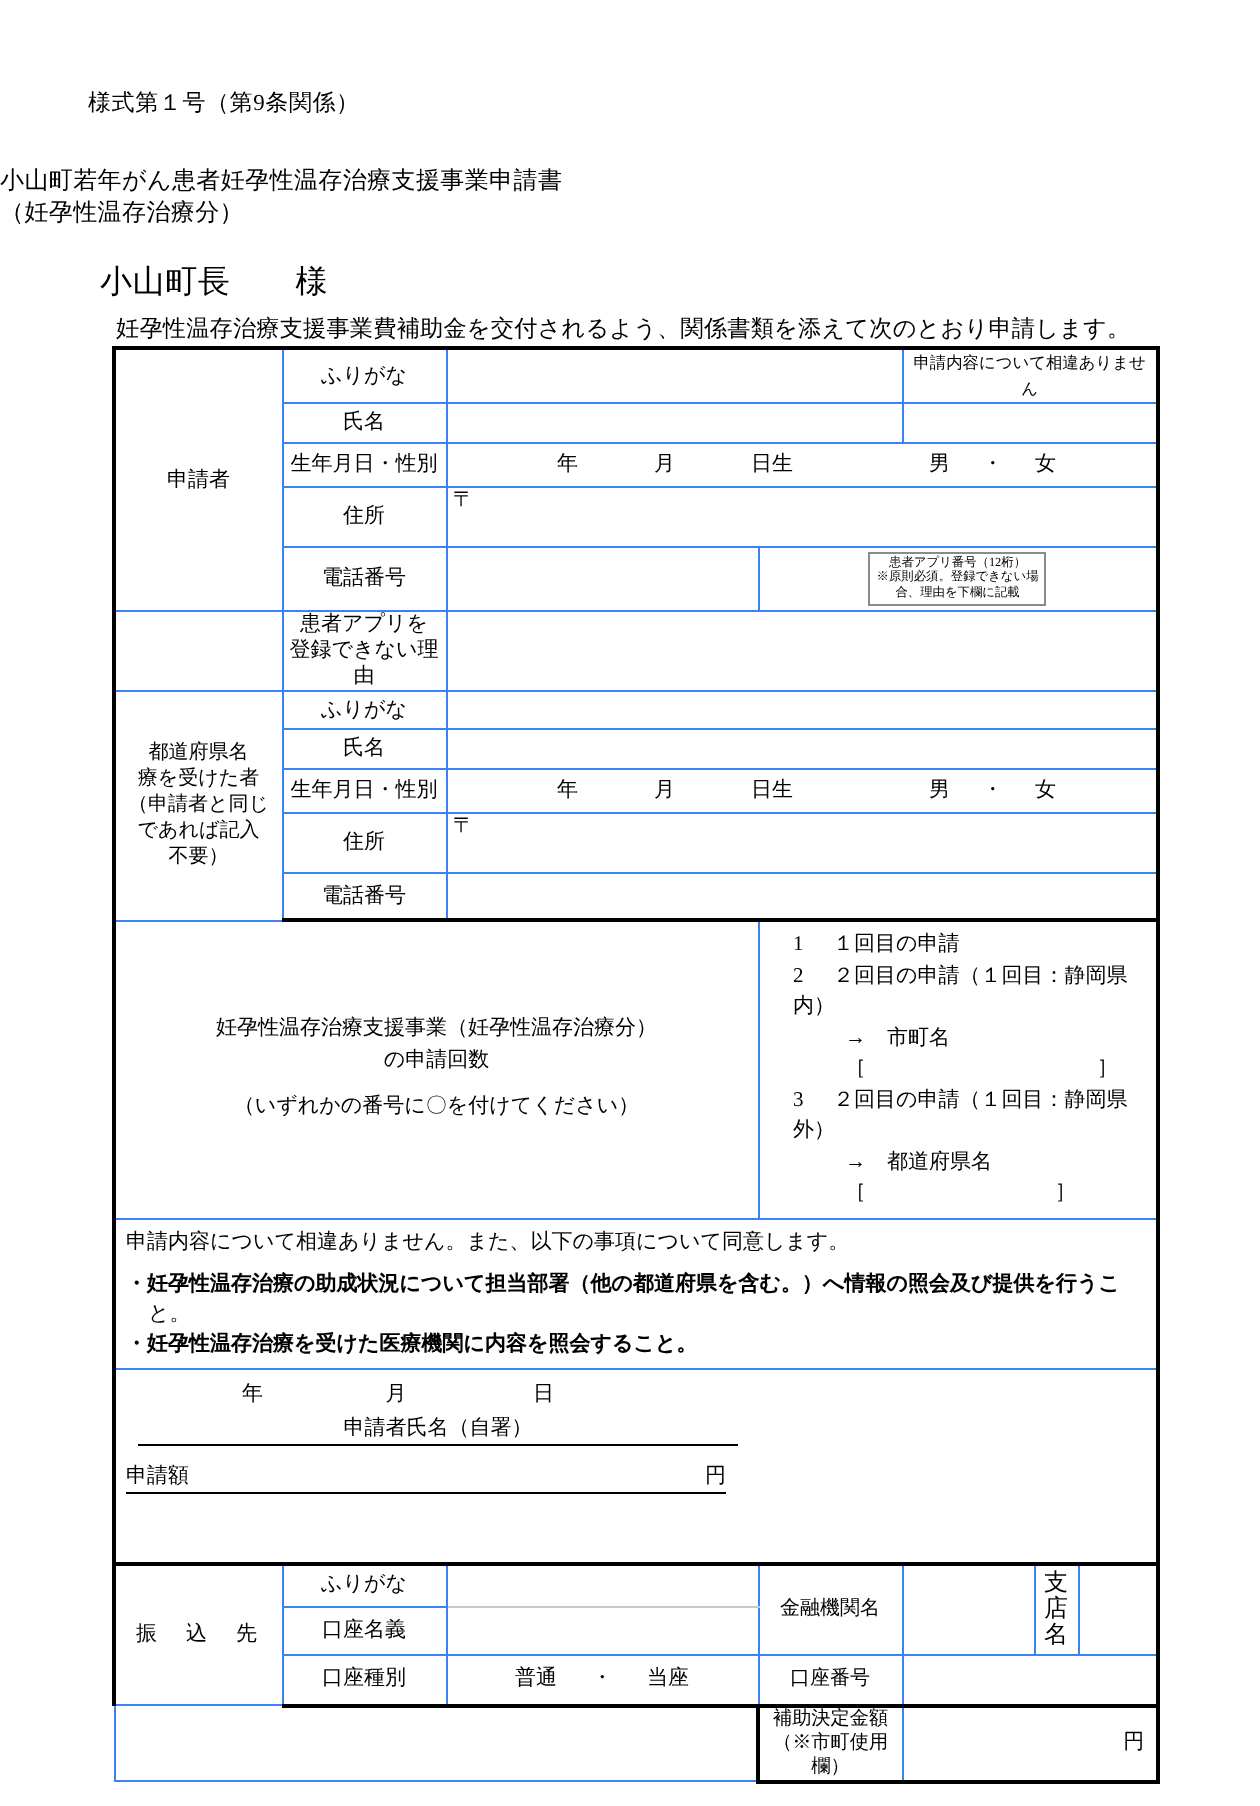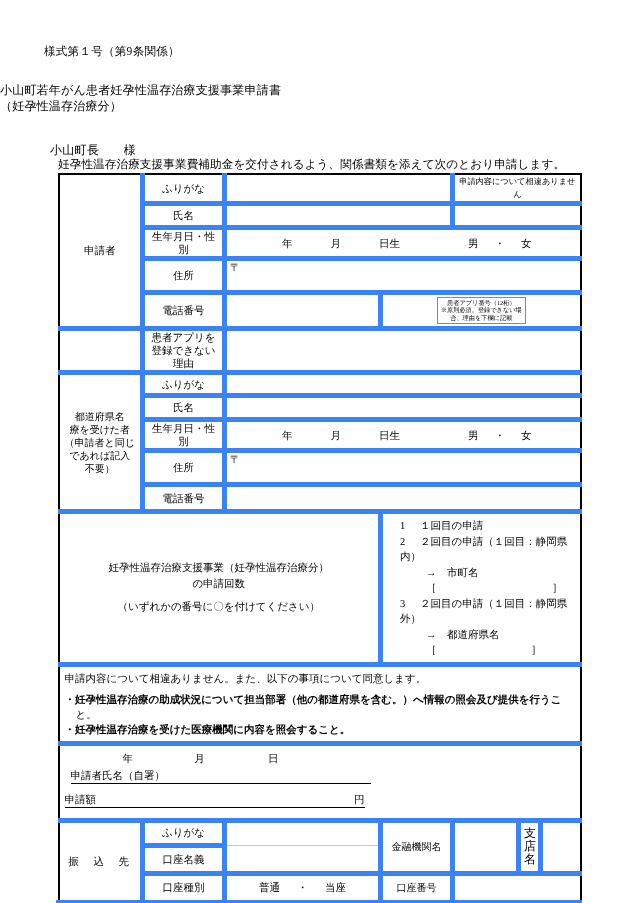--- a/index.html
+++ b/index.html
@@ -36,22 +36,22 @@
     width: 630px;
     text-align: left;
     font-size: 12px;
     line-height: 16px;
     letter-spacing: 0.2px;
   }
   .doc-title .t2 { display: block; }
   .addressee {
     position: absolute;
     left: 50px;
-    top: 142px;
-    font-size: 12px;
+    top: 131px;
+    font-size: 16px;
     letter-spacing: 0.3px;
     white-space: nowrap;
   }
   .lead {
     position: absolute;
     left: 58px;
     top: 157px;
     font-size: 11.6px;
     letter-spacing: 0.1px;
     white-space: nowrap;
@@ -63,21 +63,21 @@
     left: 56px;
     top: 173px;
     width: 522px;
   }
   table.grid {
     border-collapse: collapse;
     width: 522px;
     table-layout: fixed;
   }
   table.grid td {
-    border: 5px solid #3b82f6;
+    border: 1px solid #3b82f6;
     font-size: 10.5px;
     padding: 0 3px;
     vertical-align: middle;
     line-height: 13px;
   }
   .ctr { text-align: center; }
   .outer-t { border-top: 2px solid #000 !important; }
   .outer-b { border-bottom: 2px solid #000 !important; }
   .outer-l { border-left: 2px solid #000 !important; }
   .outer-r { border-right: 2px solid #000 !important; }
@@ -134,23 +134,24 @@
     text-align: left;
   }
   .consent .l1 { display:block; }
   .consent .spacer { display:block; height: 6px; }
   .consent .bullet { display:block;font-weight:bold; }
   .consent .cont { display:block; padding-left: 11px; }
 
   
   .sigblock {
     font-size: 10.5px;
-    padding: 6px 4px 0 4px;
+    padding: 6px 4px 24px 4px;
     position: relative;
     height: 66px;
+    text-align: center;
   }
   .date-row {
     position: absolute;
     left: 60px;
     top: 6px;
     font-size: 10.5px;
     white-space: nowrap;
   }
   .date-row .g1 { display:inline-block; width: 56px; }
   .date-row .g2 { display:inline-block; width: 58px; }

